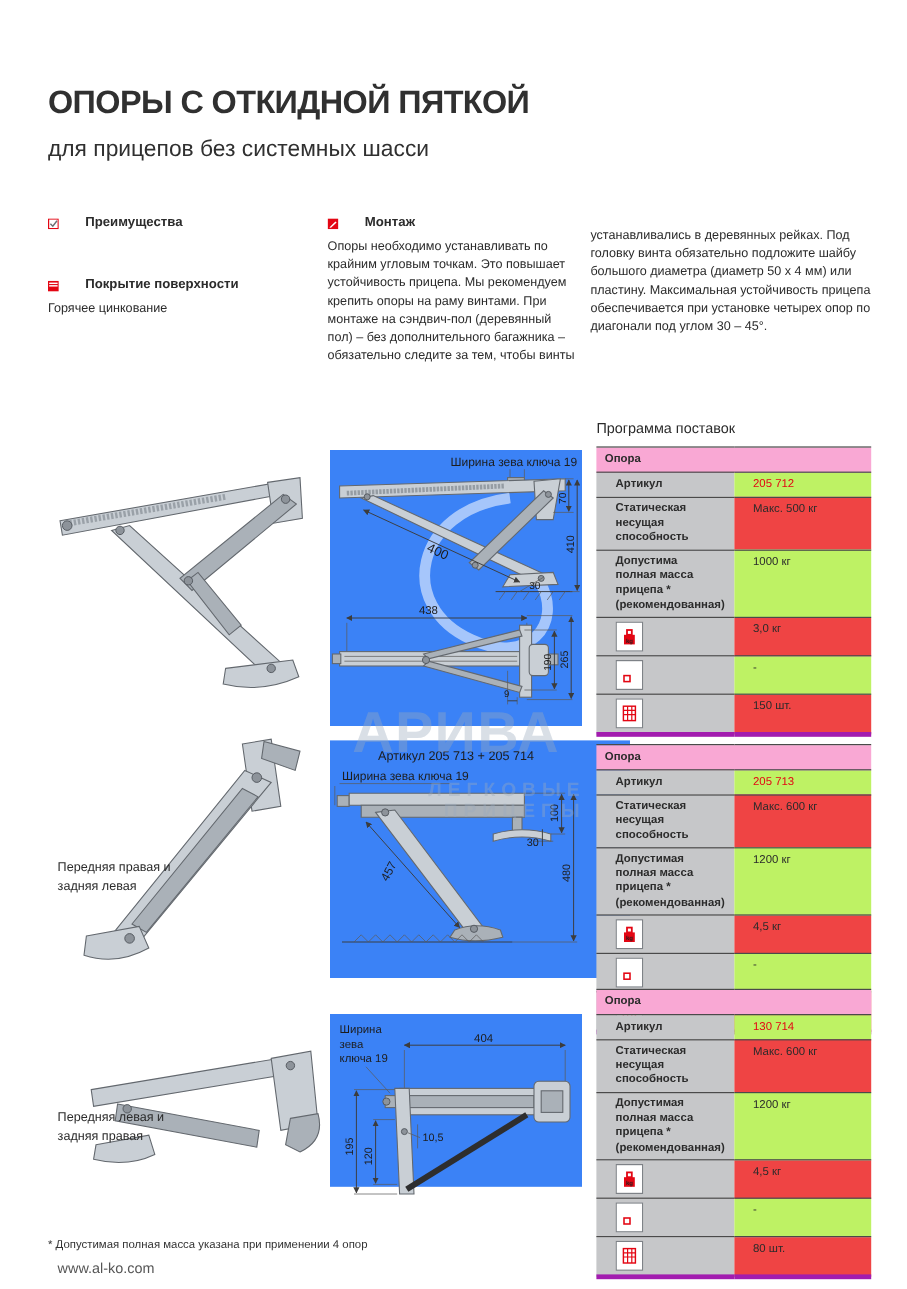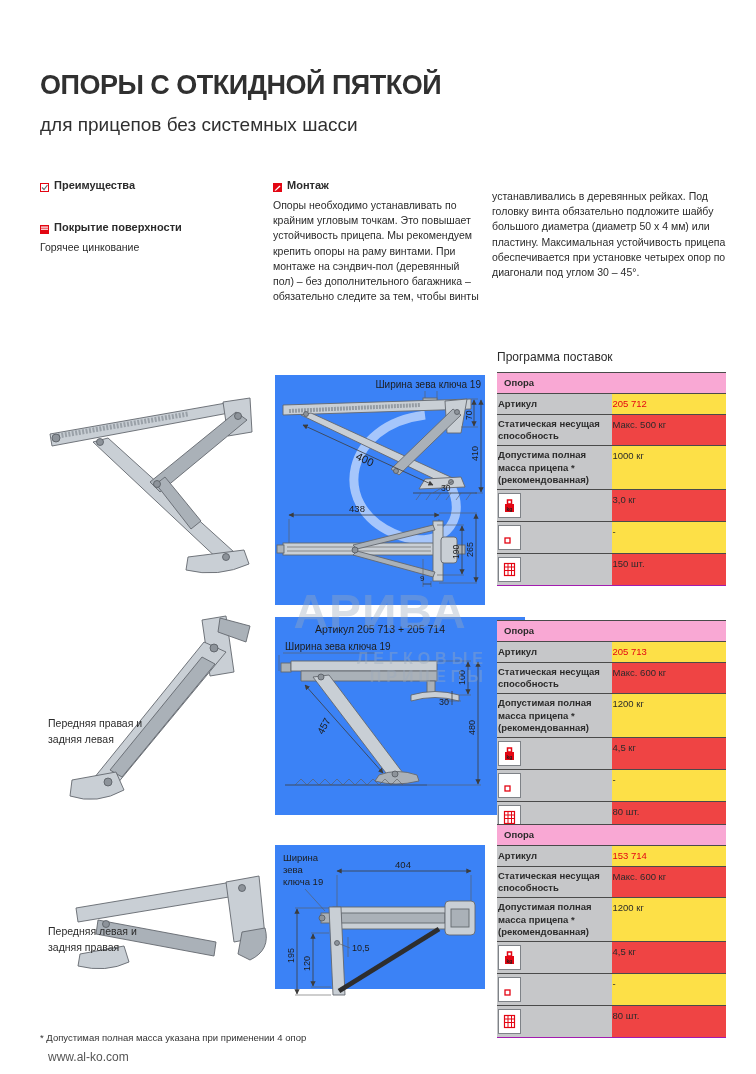--- a/index.html
+++ b/index.html
@@ -5,41 +5,41 @@
   html,body{margin:0;padding:0}
   body{width:756px;height:1074px;position:relative;background:#fff;
        font-family:"Liberation Sans",sans-serif;color:#2b2b2b;overflow:hidden}
   .abs{position:absolute}
 
   .title{left:40px;top:70px;font-size:27px;font-weight:700;letter-spacing:-0.5px;color:#303030}
   .subtitle{left:40px;top:114px;font-size:19px;font-weight:400;color:#303030}
 
   .col{font-size:10.5px;line-height:1.45}
   .col p{margin:0 0 4px 0}
-  .sec-head{font-size:11px;font-weight:bold;margin:0 0 4px 0;display:flex;align-items:center;gap:5px}
+  .sec-head{font-size:11px;font-weight:bold;margin:0 0 4px 0;display:flex;align-items:center;gap:22px}
   .hicon{width:9px;height:9px;display:inline-block;flex:0 0 auto}
 
   .wm1{left:270px;top:584px;width:220px;text-align:center;font-size:48px;font-weight:bold;
        color:rgba(155,172,188,.38);letter-spacing:1px;z-index:5;pointer-events:none}
   .wm2{left:272px;top:650px;width:216px;text-align:right;font-size:16px;font-weight:bold;
        color:rgba(155,172,188,.38);letter-spacing:5px;z-index:5;pointer-events:none}
 
   .panel{background:#3b82f6}
 
   .ph-label{font-size:10.5px;line-height:1.5;color:#2b2b2b}
 
   .dhead{left:497px;top:350px;font-size:12px;font-weight:normal}
   table.spec{border-collapse:collapse;width:229px;font-size:9.5px;table-layout:fixed}
-  table.spec td{border-top:1px solid #4a4a4a;padding:3px 1px;line-height:1.3;vertical-align:middle}
+  table.spec td{border-top:1px solid #4a4a4a;padding:3px 16px;line-height:1.3;vertical-align:middle}
   table.spec tr.thead td{background:#f9a8d4;font-weight:bold;padding:4px 7px}
   table.spec td.lbl{background:#c6c7c9;font-weight:bold;width:118px}
   table.spec td.val{vertical-align:top;padding-top:4px}
-  table.spec td.v-blue{background:#fde047}
+  table.spec td.v-blue{background:#bef264}
   table.spec td.v-gray{background:#ef4444}
-  table.spec tr.last td{border-bottom:1px solid #a21caf}
+  table.spec tr.last td{border-bottom:4px solid #a21caf}
   .red{color:#e30613}
   .wbox{width:21px;height:23px;background:#fff;border:1px solid #7e8287;
         display:flex;align-items:center;justify-content:center}
 
   .footnote{left:40px;top:1032px;font-size:9.5px;color:#333}
   .website{left:48px;top:1050px;font-size:12px;color:#555;text-decoration:none}
 
   svg text{font-family:"Liberation Sans",sans-serif;fill:#1d1d1d}
   .dim{stroke:#3c3c3c;stroke-width:.8;fill:none}
   .thin{stroke:#5a5a5a;stroke-width:.6;fill:none}
@@ -56,21 +56,21 @@
 <div class="abs col" style="left:40px;top:178px;width:218px">
   <div class="sec-head">
     <span class="hicon">
       <svg width="9" height="9">
           <rect x="0.5" y="0.5" width="8" height="8" fill="#fff" stroke="#e30613"></rect>
           <path d="M2 4.5 L4 6.5 L7.5 2" stroke="#6a6f74" stroke-width="1.2" fill="none"></path>
         </svg>
     </span>
     <span>Преимущества</span>
   </div>
-  <div class="sec-head" style="margin-top:26px">
+  <div class="sec-head" style="margin-top:36px">
     <span class="hicon">
       <svg width="9" height="9">
           <rect x="0" y="0" width="9" height="9" fill="#e30613"></rect>
           <rect x="1" y="1.5" width="7" height="1.2" fill="#fff"></rect>
           <rect x="1" y="3.6" width="7" height="1.2" fill="#fff"></rect>
         </svg>
     </span>
     <span>Покрытие поверхности</span>
   </div>
   <p>Горячее цинкование</p>
@@ -389,21 +389,21 @@
 </tbody>
   </table>
 
 <table class="spec abs" style="left:497px;top:824px">
   <tbody>
       <tr class="thead">
         <td colspan="2">Опора</td>
       </tr>
   <tr>
         <td class="lbl">Артикул</td>
-      <td class="val v-blue red">153 714</td>
+      <td class="val v-blue red">130 714</td>
       </tr>
   <tr>
         <td class="lbl">Статическая несущая способность</td>
       <td class="val v-gray">Макс. 600 кг</td>
       </tr>
   <tr>
         <td class="lbl">Допустимая полная масса прицепа * (рекомендованная)</td>
       <td class="val v-blue">1200 кг</td>
       </tr>
   <tr>

